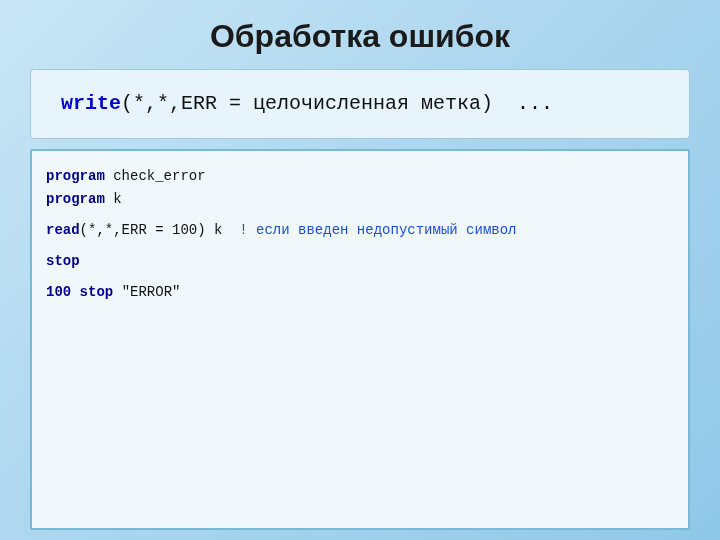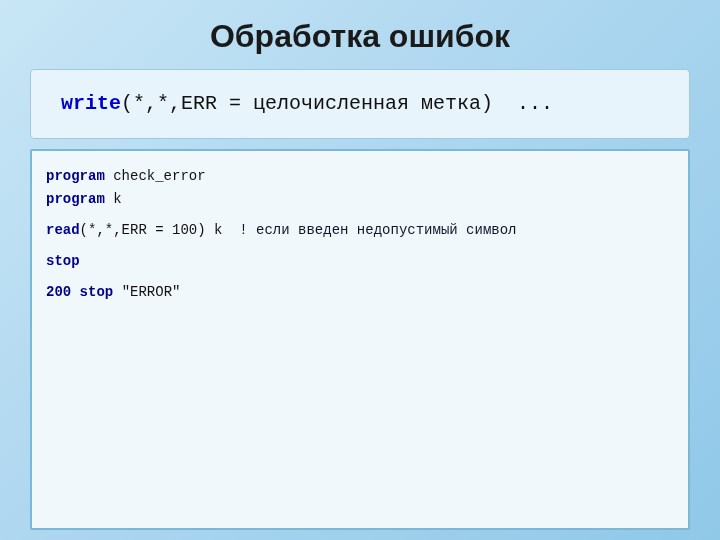--- a/index.html
+++ b/index.html
@@ -80,21 +80,21 @@
       color: #00008b;
       font-weight: bold;
     }
 
     .code-num {
       color: #00008b;
       font-weight: bold;
     }
 
     .comment {
-      color: #0f172a;
+      color: #1d4ed8;
       font-style: normal;
     }
 
     .blank {
       height: 8px;
     }
   </style>
 </head>
 <body>
 
@@ -118,17 +118,17 @@
 
     <div class="code-line"><span class="code-kw">read</span>(*,*,ERR = 100) k  <span class="comment">! если введен недопустимый символ</span></div>
 
     <div class="blank"></div>
 
 
     <div class="code-line"><span class="code-kw">stop</span></div>
 
     <div class="blank"></div>
 
-    <div class="code-line"><span class="code-num">200</span><span class="code-kw"> stop</span> "ERROR"</div>
+    <div class="code-line"><span class="code-num">100</span><span class="code-kw"> stop</span> "ERROR"</div>
 
   </div>
 
 </div>
 
 </body></html>

